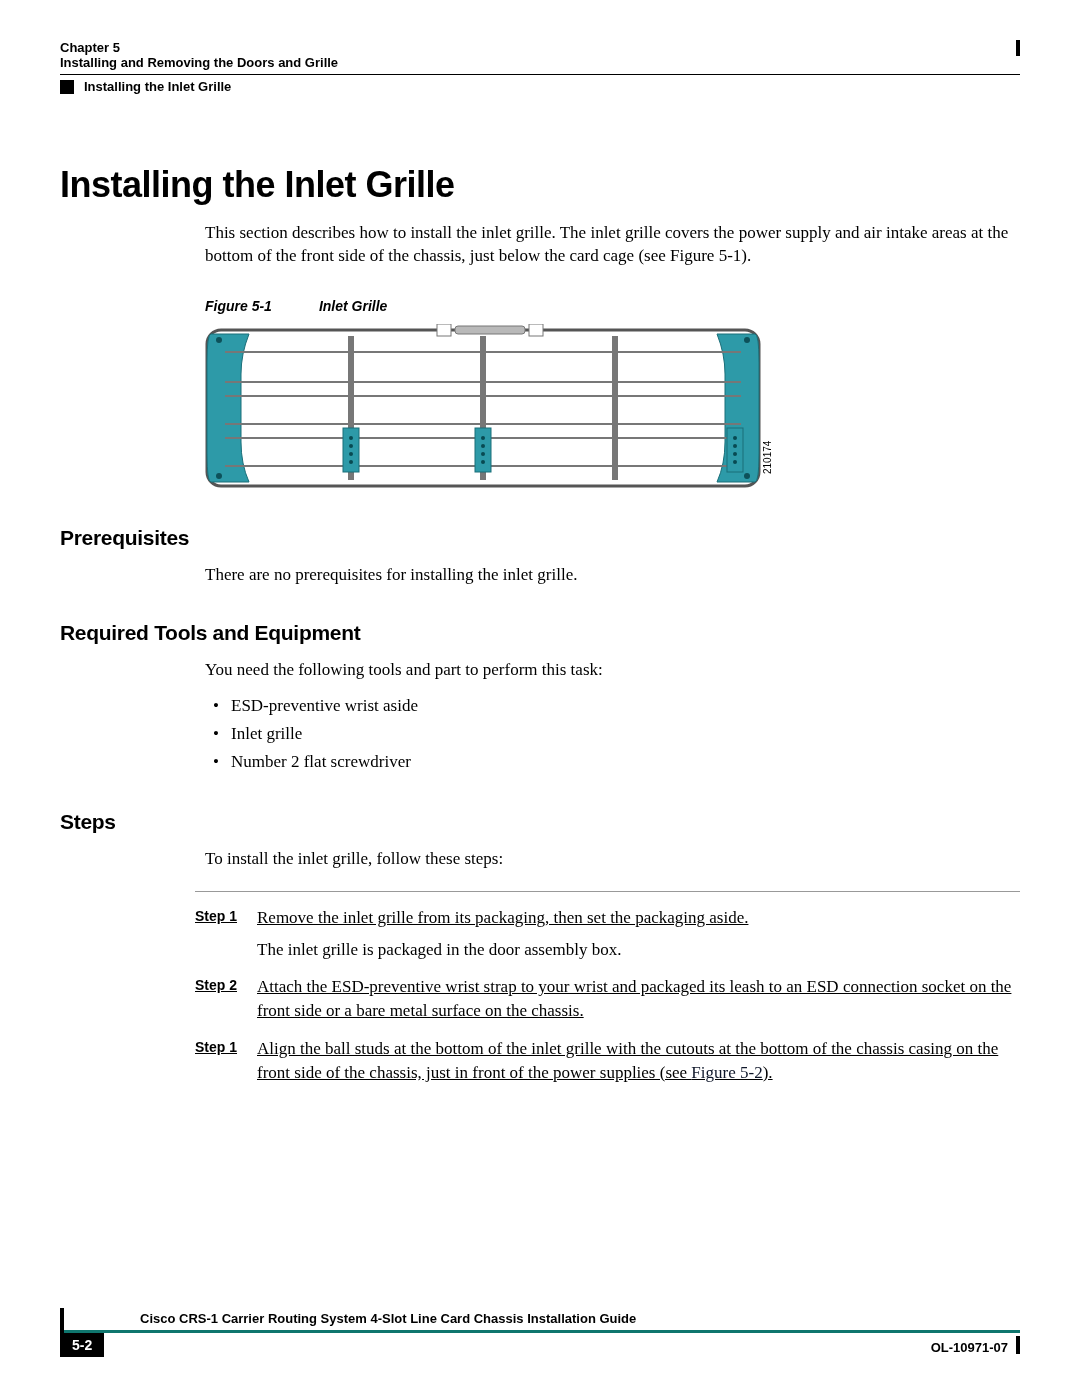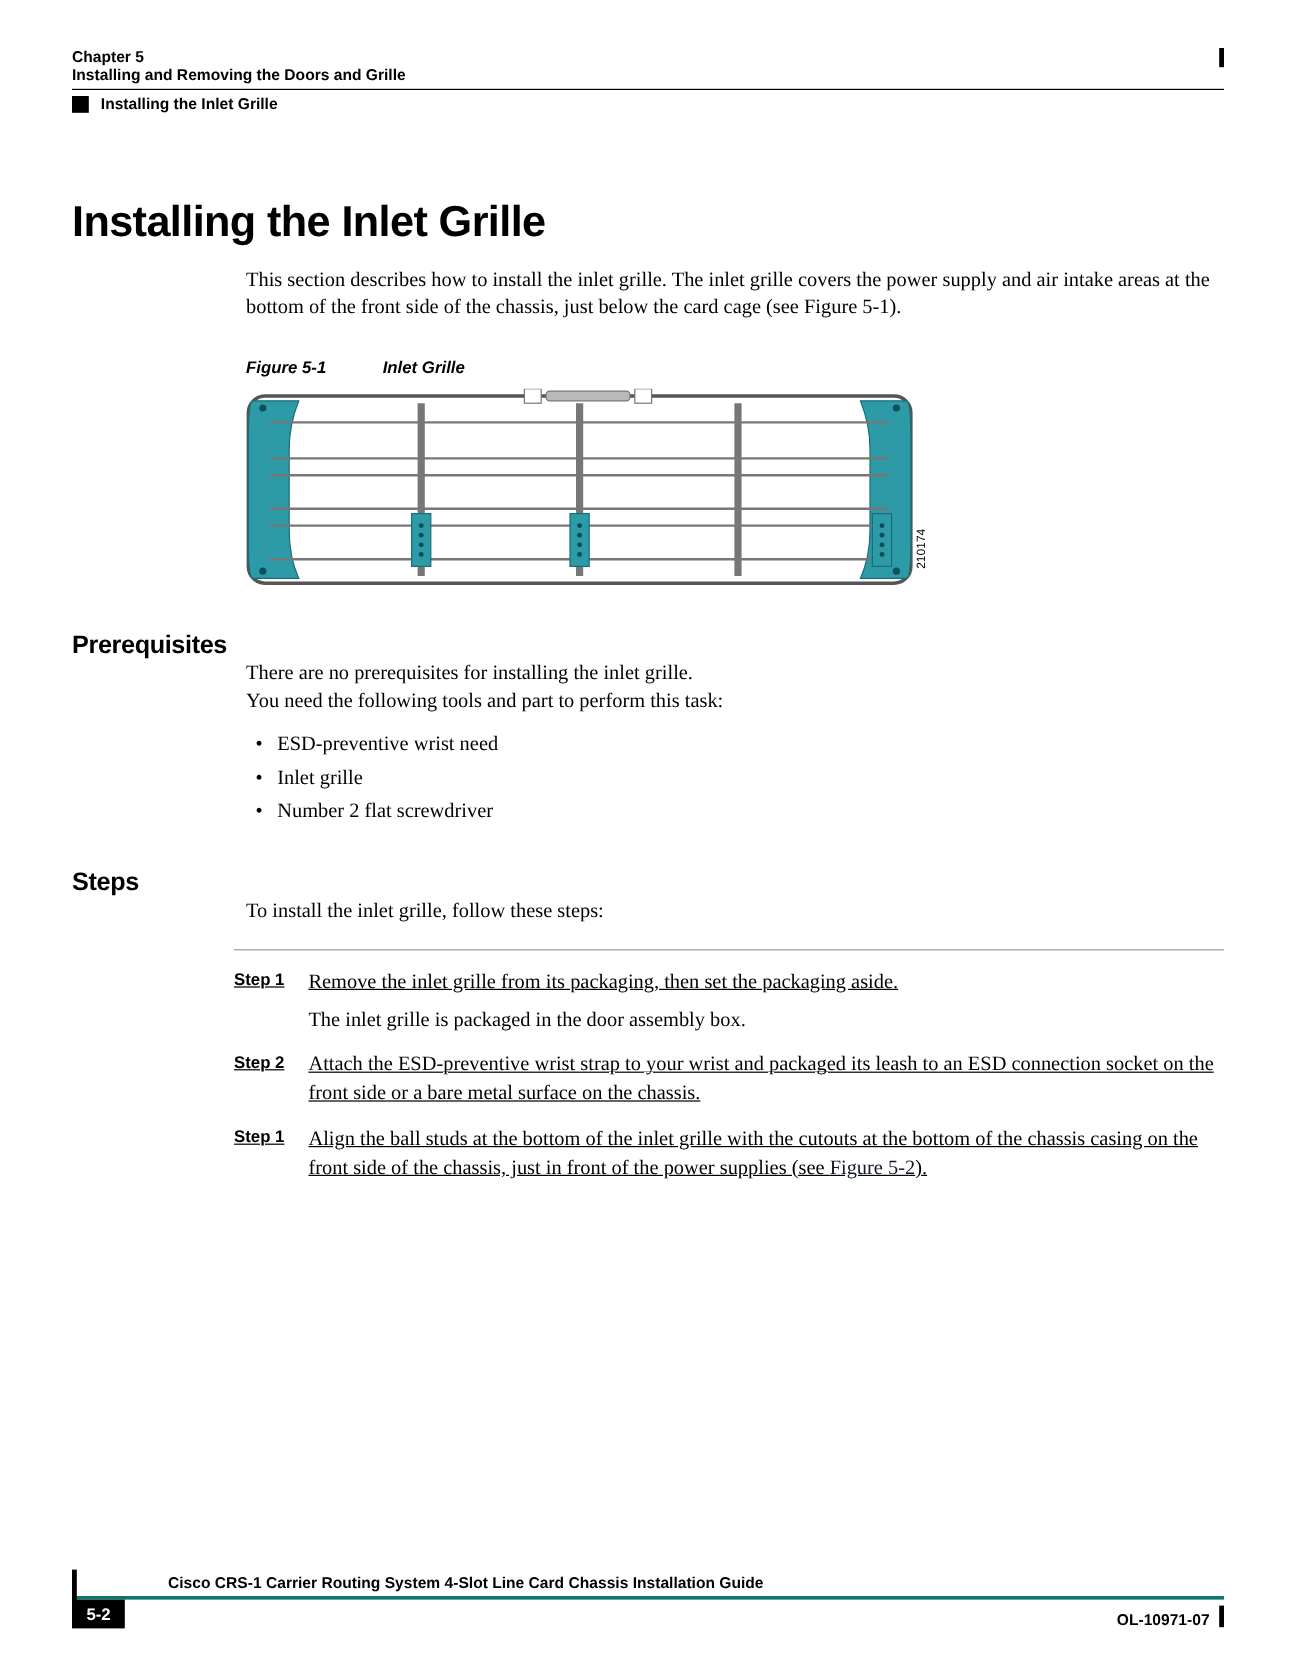--- a/index.html
+++ b/index.html
@@ -63,21 +63,21 @@
   }
   .fig-caption .fnum { display:inline-block; width:110px; }
   .figure-box { margin-top: 10px; }
   h2 {
     font-family: Arial, Helvetica, sans-serif;
     font-weight: bold;
     font-size: 21px;
     margin-top: 34px;
     letter-spacing: -0.3px;
   }
-  .para { line-height:1.35; }
+  .para { margin-top: 14px; line-height:1.35; }
   ul.tools {
     margin-top: 10px;
     list-style: none;
     padding-left: 26px;
   }
   ul.tools li::before {
     content: "•";
     display:inline-block;
     width: 18px;
     margin-left:-18px;
@@ -120,21 +120,21 @@
   }
   .footer-title-row::before{
     content:"";
     position:absolute;
     left:0; bottom:-4px;
     width:4px;height:26px;background:#000;
   }
   .footer-bottom {
     display:flex;
     justify-content: space-between;
-    align-items:flex-end;
+    align-items:center;
     margin-top:0;
     position:relative;
   }
   .page-box {
     background:#000;
     color:#fff;
     font-family: Arial, Helvetica, sans-serif;
     font-weight:bold;
     font-size:14px;
     padding: 4px 12px;
@@ -236,23 +236,24 @@
           <circle cx="530" cy="130" r="2"></circle>
           <circle cx="530" cy="138" r="2"></circle>
       </g>
       <text x="566" y="150" transform="rotate(-90 566 150)" class="fig-id">210174</text>
     </svg>
   </div>
 
   <h2>Prerequisites</h2>
   <p class="para body-indent">There are no prerequisites for installing the inlet grille.</p>
 
+  <h2>Required Tools and Equipment</h2>
   <p class="para body-indent">You need the following tools and part to perform this task:</p>
   <ul class="tools body-indent">
-    <li>ESD-preventive wrist need</li>
+    <li>ESD-preventive wrist aside</li>
     <li>Inlet grille</li>
     <li>Number 2 flat screwdriver</li>
   </ul>
 
   <h2>Steps</h2>
   <p class="para body-indent">To install the inlet grille, follow these steps:</p>
 
   <div style="margin-left:135px;">
     <hr class="steps-rule">
     <div class="step-row">

